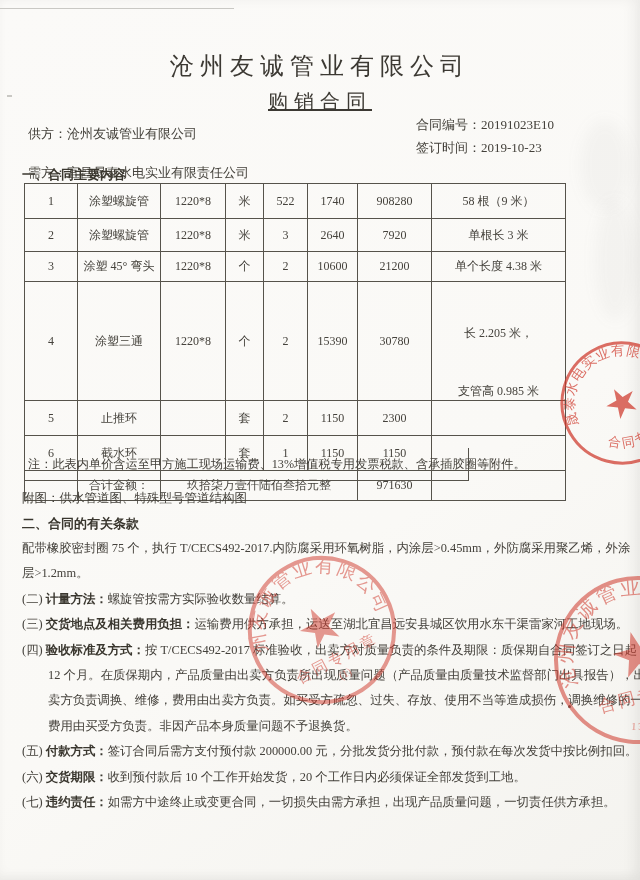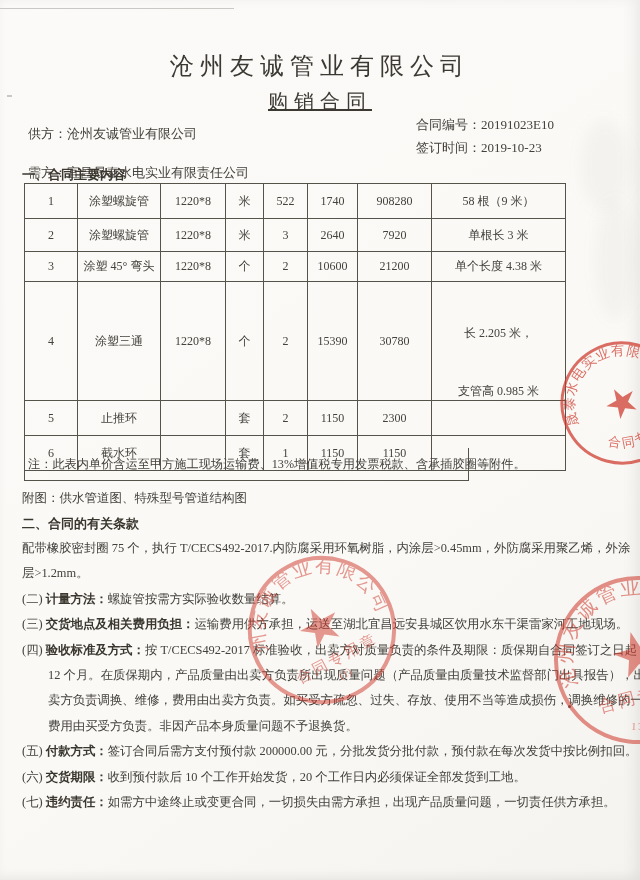--- a/index.html
+++ b/index.html
@@ -145,20 +145,27 @@
     <tr class="r-6">
       <td>6</td>
       <td>截水环</td>
       <td></td>
       <td>套</td>
       <td>1</td>
       <td>1150</td>
       <td>1150</td>
       <td></td>
     </tr>
+    <tr class="t-row">
+      <td></td>
+      <td>合计金额：</td>
+      <td colspan="4">玖拾柒万壹仟陆佰叁拾元整</td>
+      <td>971630</td>
+      <td></td>
+    </tr>
   </tbody>
     </table>
 
   <div class="note-box">注：此表内单价含运至甲方施工现场运输费、13%增值税专用发票税款、含承插胶圈等附件。</div>
   <div class="attachment-line">附图：供水管道图、特殊型号管道结构图</div>
 
   <div class="sec-heading sec2">二、合同的有关条款</div>
 
   <div class="terms">
     <div class="tl">配带橡胶密封圈 75 个，执行 T/CECS492-2017.内防腐采用环氧树脂，内涂层&gt;0.45mm，外防腐采用聚乙烯，外涂</div>

